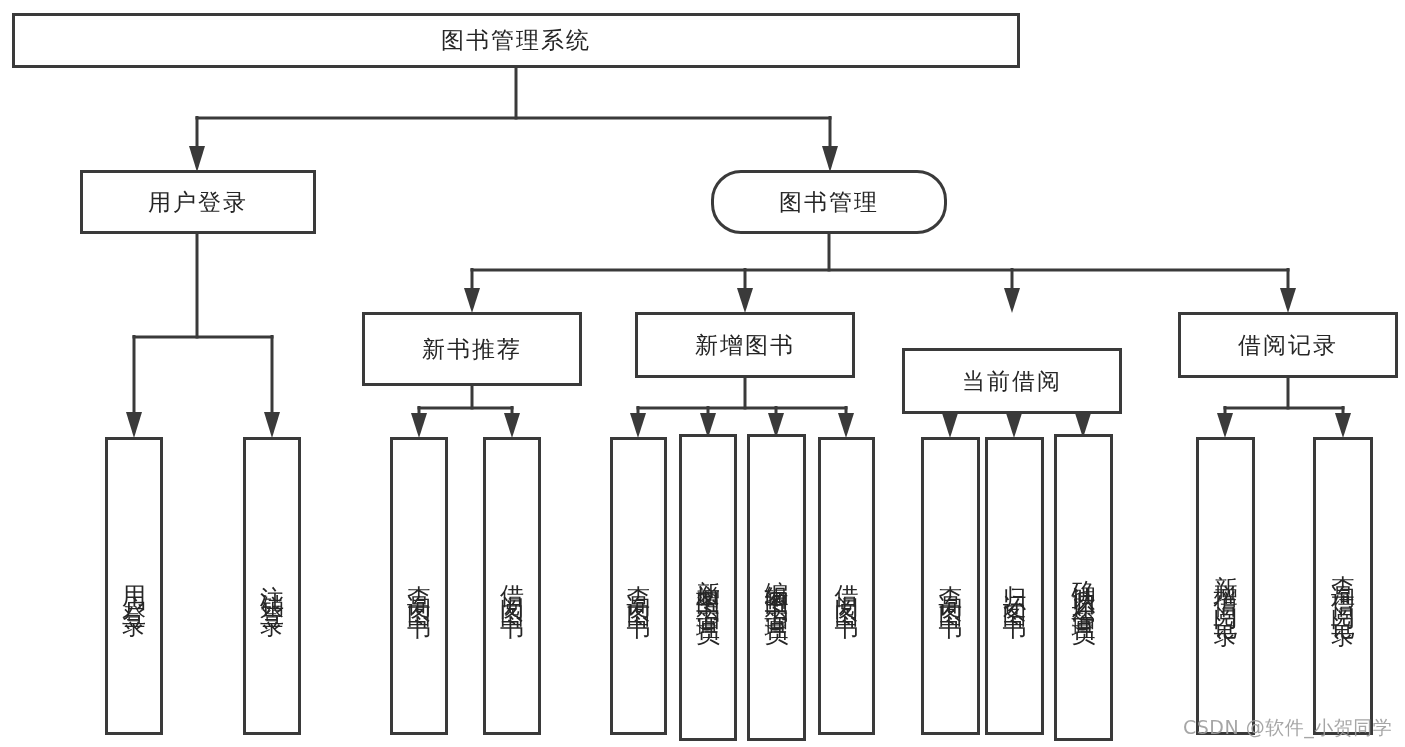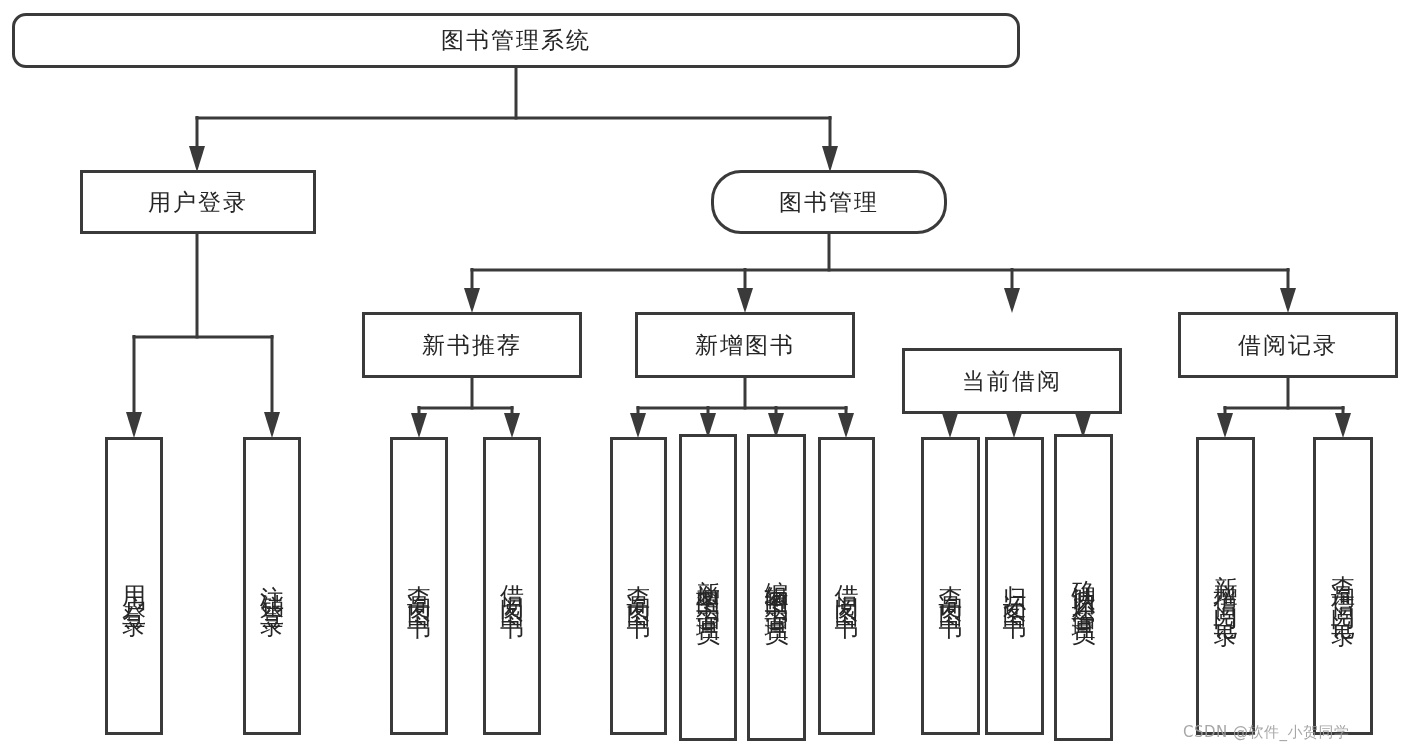--- a/index.html
+++ b/index.html
@@ -40,27 +40,26 @@
     font-size: 24px;
     color: #262626;
     letter-spacing: 10px;
     line-height: 1;
   }
   .vnode.long .lbl { letter-spacing: 6px; }
   #watermark {
     position: absolute;
     left: 1183px;
     top: 715px;
-    font-size: 15px;
+    font-size: 19px;
     color: rgba(158, 158, 158, 0.92);
     letter-spacing: 0.5px;
     white-space: nowrap;
     z-index: 5;
     pointer-events: none;
-    margin-top: 8px;
   }
 </style>
 </head>
 <body>
 
 <div id="canvas">
 
   <svg id="connectors" viewBox="0 0 1405 747" xmlns="http://www.w3.org/2000/svg">
 
     <path class="cline" d="M516,68 V119.5"></path>
@@ -116,32 +115,32 @@
     <polygon class="carrow" points="1075,413 1091,413 1083,438"></polygon>
 
     <path class="cline" d="M1288,378 V409.5"></path>
     <path class="cline" d="M1223.5,408 H1344.5"></path>
     <path class="cline" d="M1225,406 V414"></path>
     <polygon class="carrow" points="1217,413 1233,413 1225,438"></polygon>
     <path class="cline" d="M1343,406 V414"></path>
     <polygon class="carrow" points="1335,413 1351,413 1343,438"></polygon>
   </svg>
 
-  <div class="node hnode" style="left:12px; top:13px; width:1008px; height:55px;border-radius:14px;">
+  <div class="node hnode" style="left:12px; top:13px; width:1008px; height:55px;">
     <span class="lbl">图书管理系统</span>
   </div>
 
   <div class="node hnode" style="left:80px; top:170px; width:236px; height:64px;">
     <span class="lbl">用户登录</span>
   </div>
   <div class="node hnode" style="left:711px; top:170px; width:236px; height:64px;border-radius:30px;">
     <span class="lbl">图书管理</span>
   </div>
 
-  <div class="node hnode" style="left:362px; top:312px; width:220px; height:66px;">
+  <div class="node hnode" style="left:362px; top:312px; width:220px; height:74px;">
     <span class="lbl">新书推荐</span>
   </div>
   <div class="node hnode" style="left:635px; top:312px; width:220px; height:66px;">
     <span class="lbl">新增图书</span>
   </div>
   <div class="node hnode" style="left:902px; top:312px; width:220px; height:66px;margin-top:36px;">
     <span class="lbl">当前借阅</span>
   </div>
   <div class="node hnode" style="left:1178px; top:312px; width:220px; height:66px;">
     <span class="lbl">借阅记录</span>

